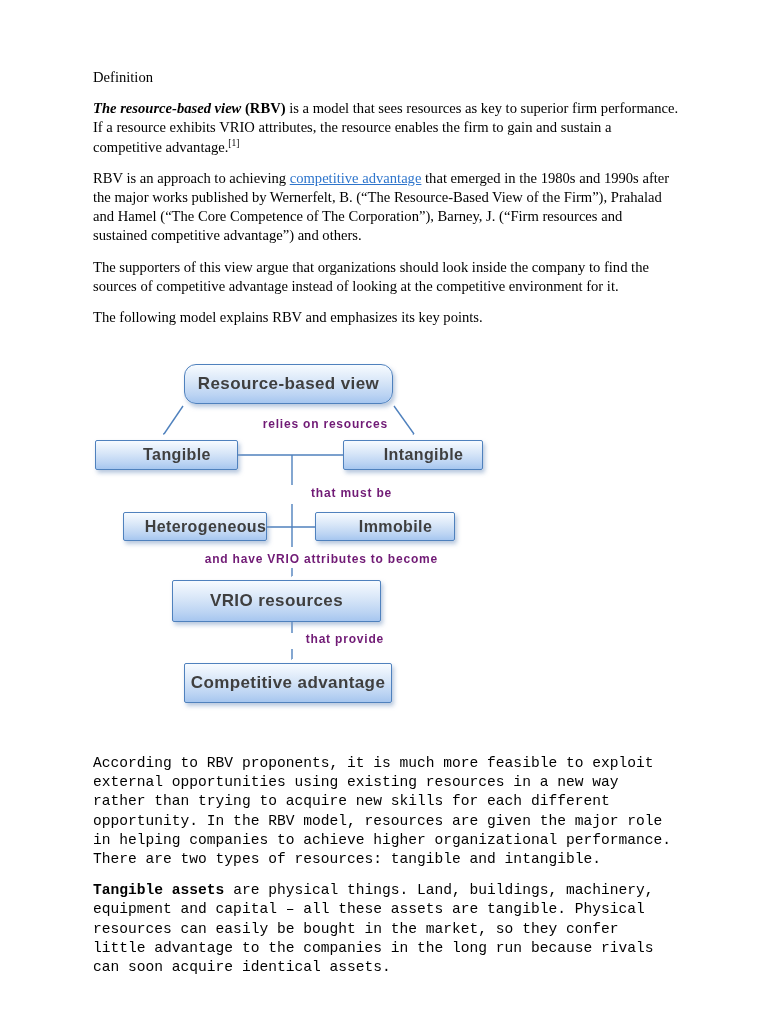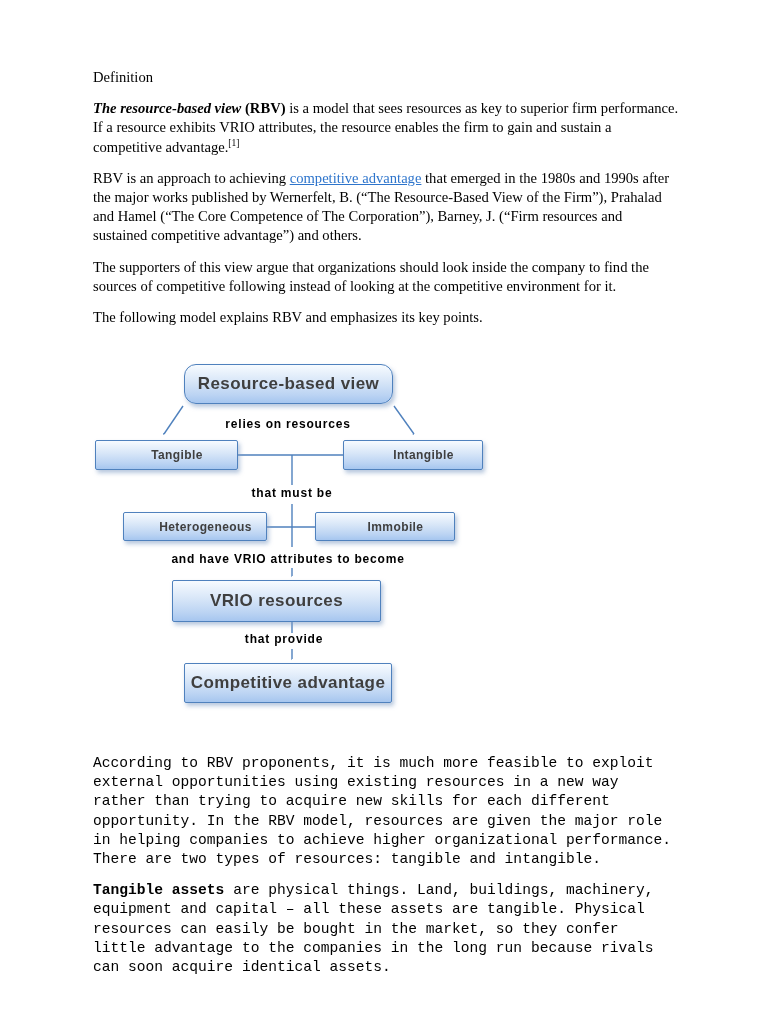--- a/index.html
+++ b/index.html
@@ -58,45 +58,45 @@
     box-shadow: 2px 3px 4px rgba(125, 155, 195, 0.55);
     display: flex;
     align-items: center;
     justify-content: center;
     color: var(--node-text, #3f3f3f);
     font-weight: 700;
     text-align: center;
     white-space: nowrap;
   }
   .node.big   { font-size: 17px; letter-spacing: 0.4px; }
-  .node.small { font-size: 12px; letter-spacing: 0.4px; padding-left: 21px; }
+  .node.small { font-size: 16px; letter-spacing: 0.4px; padding-left: 21px; }
   .edge-label {
     position: absolute;
     font-size: 12px;
     font-weight: 700;
     letter-spacing: 0.8px;
-    color: #000000;
-    text-align: center;
+    color: #701a75;
+    text-align: right;
     white-space: nowrap;
   }
 </style>
 </head>
 <body>
 
 <div class="page">
 
   <div class="text-block top">
     <p class="para">Definition</p>
 
     <p class="para"><span class="bi">The resource-based view</span><b> (RBV)</b><span> is a model that sees resources as key to superior firm performance. If a resource exhibits VRIO attributes, the resource enables the firm to gain and sustain a competitive advantage.</span><sup>[1]</sup></p>
 
 
     <p class="para"><span>RBV is an approach to achieving </span><a class="doclink" style="color: rgb(46, 117, 204);">competitive advantage</a><span> that emerged in the 1980s and 1990s after the major works published by Wernerfelt, B. (“The Resource-Based View of the Firm”), Prahalad and Hamel (“The Core Competence of The Corporation”), Barney, J. (“Firm resources and sustained competitive advantage”) and others.</span></p>
 
-    <p class="para">The supporters of this view argue that organizations should look inside the company to find the sources of competitive following instead of looking at the competitive environment for it.</p>
+    <p class="para">The supporters of this view argue that organizations should look inside the company to find the sources of competitive advantage instead of looking at the competitive environment for it.</p>
 
     <p class="para">The following model explains RBV and emphasizes its key points.</p>
   </div>
 
   <div class="diagram">
 
     <svg class="connectors" viewBox="0 0 400 352" fill="none">
       <defs>
         <marker id="vhead" markerWidth="14" markerHeight="14" refX="0.5" refY="0" orient="auto" markerUnits="userSpaceOnUse">
           <path d="M -6,-4.5 L 0.5,0 L -6,4.5" fill="none" stroke-width="1.4"></path>

